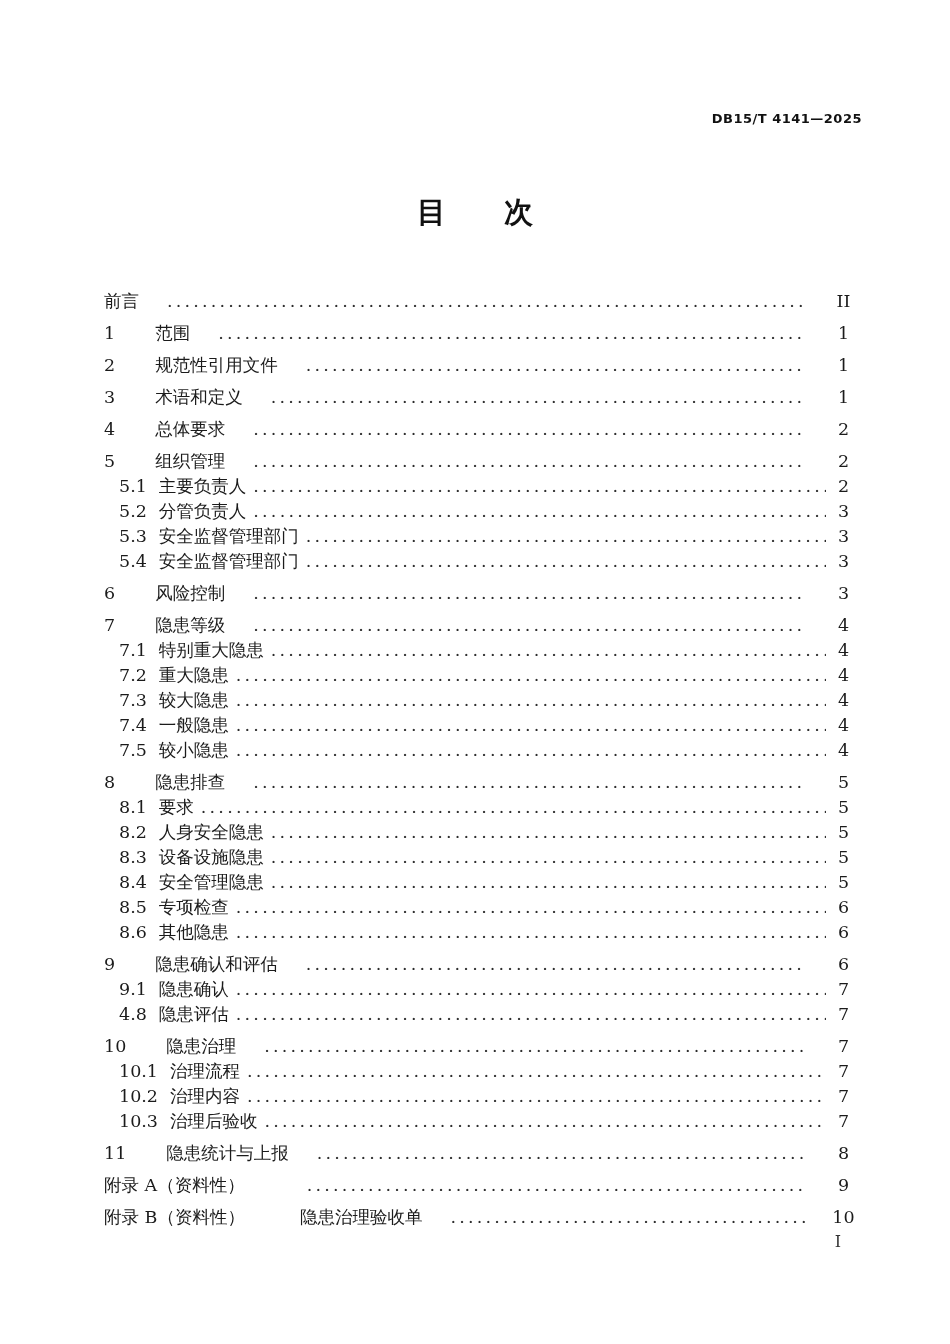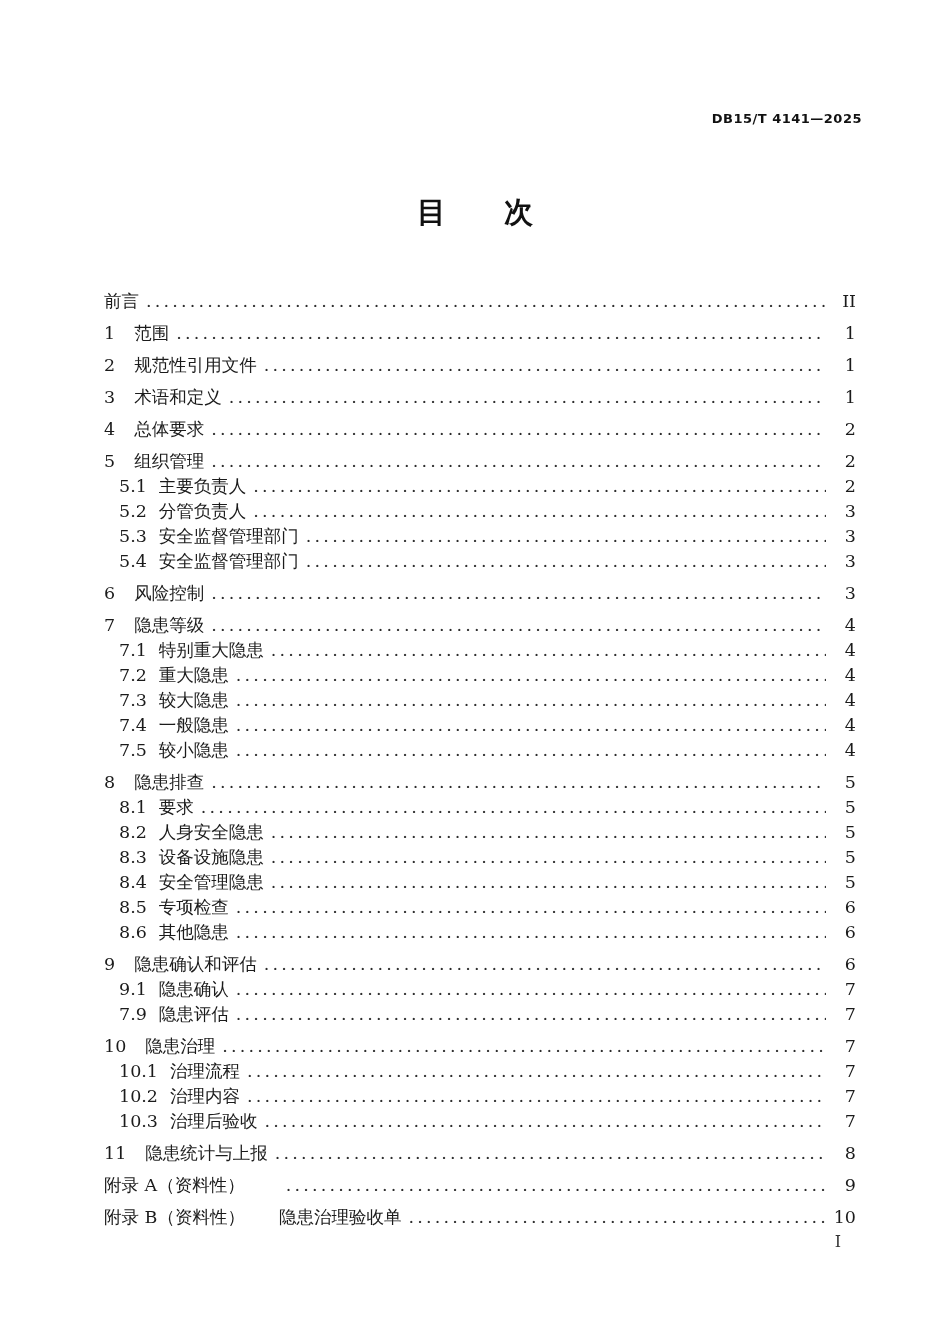--- a/index.html
+++ b/index.html
@@ -42,42 +42,42 @@
     top: 289px;
     left: 104px;
     width: 752px;
   }
   .toc-row {
     display: flex;
     font-size: 17.5px;
     line-height: 25px;
     white-space: nowrap;
   }
-  .toc-row.level-0 { margin-top: 7px; }
+  .toc-row.level-0 { margin-top: 7px; gap: 21px; }
   .toc-row.level-0:first-child { margin-top: 0; }
   .toc-row.level-1 { padding-left: 15px; }
   .toc-row .num { flex: none; margin-right: 19px; }
   .toc-row.level-1 .num { margin-right: 12px; }
   .toc-row.appendix .num { margin-right: 34px; }
   .toc-row .num:empty { display: none; }
   .toc-row .title { flex: none; }
   .toc-row .leader {
     flex: 1 1 auto;
     min-width: 0;
     overflow: hidden;
     white-space: nowrap;
     padding-left: 7px;
     letter-spacing: 3.2px;
     color: #2a2a2a;
   }
   .toc-row .pg {
     flex: none;
     min-width: 30px;
     padding-left: 5px;
-    text-align: right;
+    text-align: center;
   }
   .footer-pg {
     position: absolute;
     top: 1232px;
     left: 826px;
     width: 24px;
     text-align: center;
     font-size: 16px;
     color: #333;
   }
@@ -240,21 +240,21 @@
     <span class="leader">................................................................................................................................................................</span>
     <span class="pg">6</span>
   </div>
     <div class="toc-row level-1">
     <span class="num">9.1</span>
     <span class="title">隐患确认</span>
     <span class="leader">................................................................................................................................................................</span>
     <span class="pg">7</span>
   </div>
     <div class="toc-row level-1">
-    <span class="num">7.9</span>
+    <span class="num">4.8</span>
     <span class="title">隐患评估</span>
     <span class="leader">................................................................................................................................................................</span>
     <span class="pg">7</span>
   </div>
     <div class="toc-row level-0">
     <span class="num">10</span>
     <span class="title">隐患治理</span>
     <span class="leader">................................................................................................................................................................</span>
     <span class="pg">7</span>
   </div>

